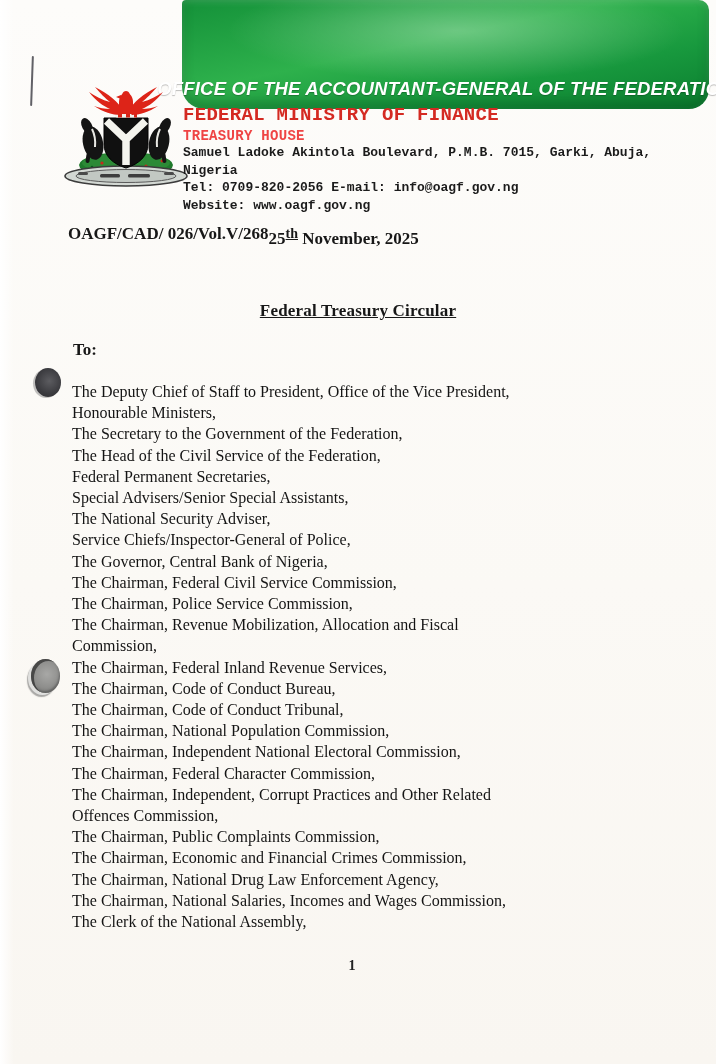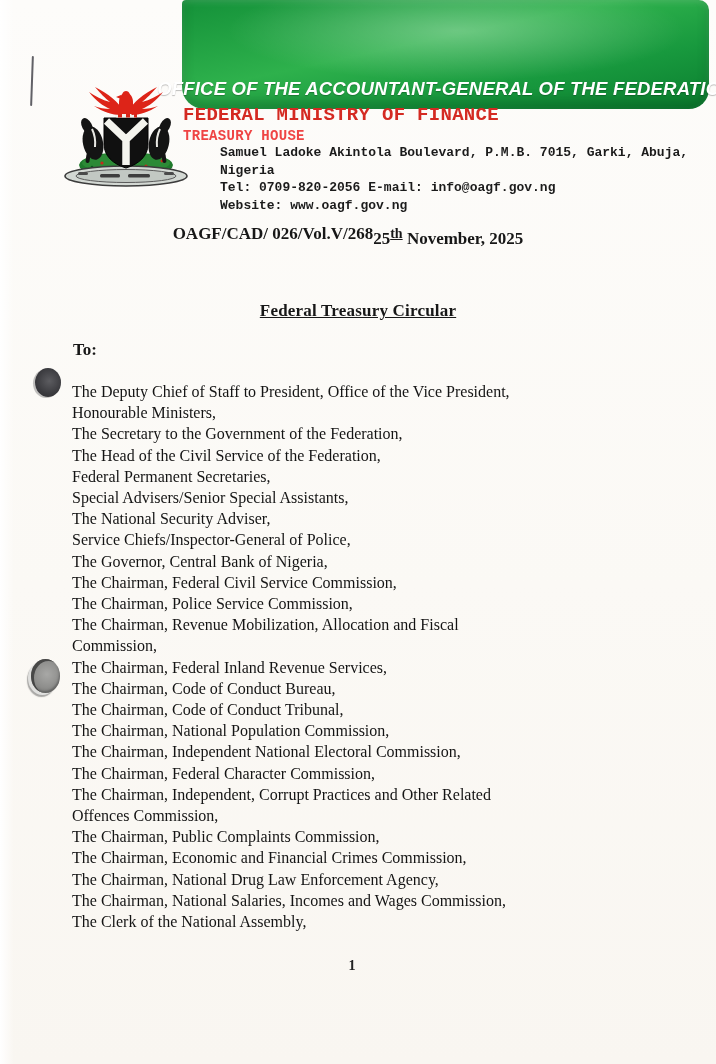--- a/index.html
+++ b/index.html
@@ -22,24 +22,24 @@
     font-family:"Liberation Sans",sans-serif;font-weight:bold;font-style:italic;
     color:#ffffff;font-size:18.5px;letter-spacing:.2px;white-space:nowrap;
     padding:0 6px 9px 6px;text-shadow:0 1px 1px rgba(0,0,0,.25);
   }
   
   .emblem{position:absolute;left:62px;top:81px;width:128px;height:106px;}
   
   .ministry-block{position:absolute;left:183px;top:104px;width:520px;font-family:Liberation Mono, monospace;}
   .ministry-name{font-size:19px;font-weight:bold;letter-spacing:.3px;line-height:22px;}
   .building-name{font-size:14px;font-weight:bold;letter-spacing:.3px;line-height:16px;margin-top:2px;}
-  .addr-line{font-size:13px;font-weight:bold;color:#1b1b1b;line-height:17.5px;margin-left:37px;}
+  .addr-line{font-size:13px;font-weight:bold;color:#1b1b1b;line-height:17.5px;}
   
   .ref-block{position:absolute;left:68px;top:222px;width:560px;font-weight:bold;font-size:17px;line-height:23px;}
-  .ref-row2{display:flex;justify-content:center;}
+  .ref-row2{display:flex;justify-content:flex-start;}
   .ref-date sup{font-size:14px;vertical-align:6px;text-decoration:underline;}
   
   .doc-title{
     position:absolute;left:0;top:301px;width:716px;text-align:center;
     font-weight:bold;font-size:17px;text-decoration:underline;letter-spacing:.2px;
   }
   
   .salutation{position:absolute;left:73px;top:340px;font-weight:bold;font-size:17px;text-align:center;}
   .recipients{position:absolute;left:72px;top:381px;width:580px;font-size:16px;line-height:21.2px;color:#141414;}
   .recipient-line{white-space:nowrap;}

